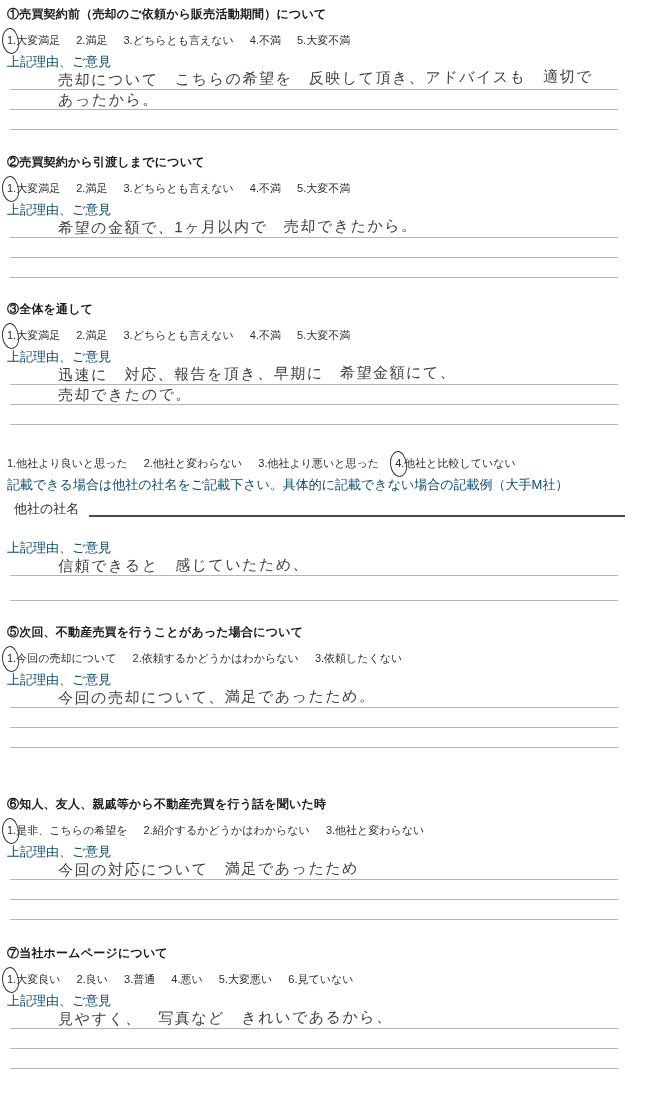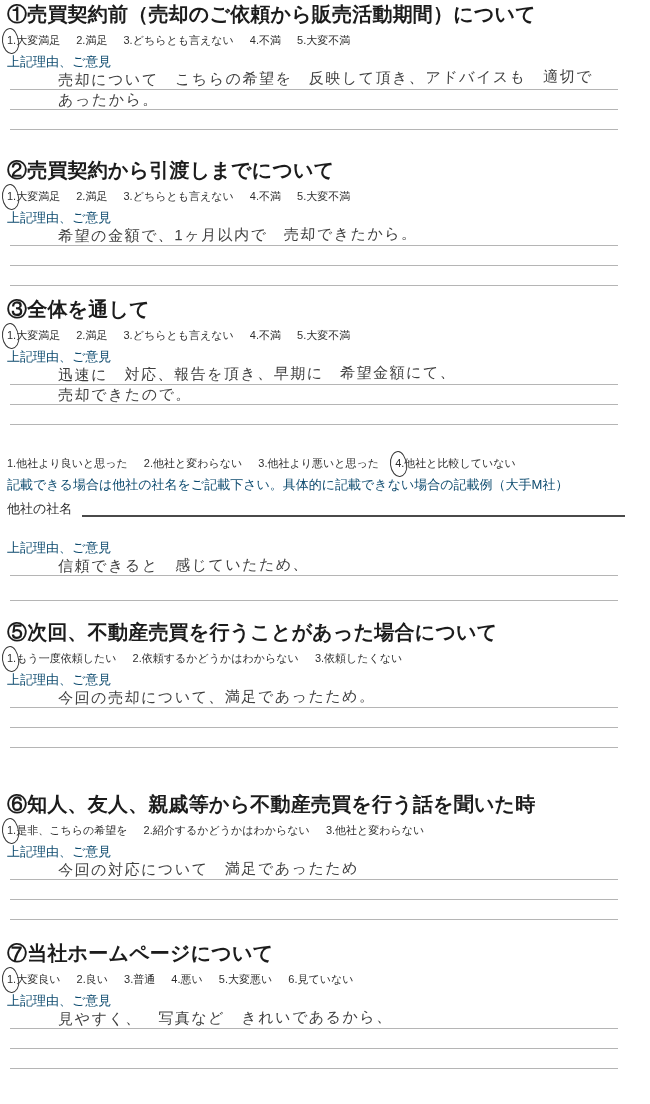--- a/index.html
+++ b/index.html
@@ -4,38 +4,38 @@
 <style>
   * { margin:0; padding:0; box-sizing:border-box; }
   html,body { width:650px; }
   body {
     height:1104px; position:relative; background:#ffffff;
     font-family:"Liberation Sans", sans-serif; color:#2a2a2a;
     overflow:hidden;
   }
   .q { position:absolute; left:0; width:650px; }
   .heading {
-    font-size:20px; font-weight:700; line-height:20px; margin-left:7px;
+    font-size:12px; font-weight:700; line-height:20px; margin-left:7px;
     color:#1c1c1c; letter-spacing:.2px; white-space:nowrap;
   }
   .opts {
     margin:8px 0 0 7px; font-size:11px; line-height:17px; height:17px;
     color:#2e2e2e; white-space:nowrap;
   }
   .opt { margin-right:13px; }
   .num { position:relative; display:inline-block; }
   .num.circled::after {
     content:""; position:absolute; left:-5px; top:-4px; right:-3px; bottom:-5px;
     border:1.5px solid #3a3a3a;
     border-radius:55% 45% 50% 50% / 50% 58% 42% 50%;
     transform:rotate(-7deg);
   }
   .rlabel, .note { margin:4px 0 0 7px; font-size:13px; line-height:17px; height:17px; color:#0c4a6e; white-space:nowrap; }
   .rlabel-gap { margin-top:22px; }
-  .company-row { margin:4px 25px 0 7px; height:20px; display:flex; align-items:flex-end; }
+  .company-row { margin:4px 25px 0 14px; height:20px; display:flex; align-items:flex-end; }
   .company-label { font-size:13px; line-height:17px; white-space:nowrap; }
   .company-line { flex:1; margin-left:10px; border-bottom:2px solid #4a4a4a; height:100%; }
   .clines { margin-left:10px; width:608px; }
   .cline { height:20px; border-bottom:1px solid #b5b5b5; overflow:visible; }
   .cline.tall { height:25px; }
   .hand {
     display:inline-block; margin-left:48px; font-size:15px; line-height:19px;
     color:#3f3f3f; letter-spacing:1.5px; white-space:nowrap;
     transform:rotate(-.4deg) skewX(-2deg); transform-origin:left bottom;
   }
@@ -55,21 +55,21 @@
       <span class="opt"><span class="num">5.</span><span>大変不満</span></span>
     </div>
     <div class="rlabel">上記理由、ご意見</div>
     <div class="clines">
       <div class="cline"><span class="hand">売却について　こちらの希望を　反映して頂き、アドバイスも　適切で</span></div>
       <div class="cline"><span class="hand">あったから。</span></div>
       <div class="cline"><span class="hand"></span></div>
     </div>
   </section>
 
-  <section class="q" style="top:160px">
+  <section class="q" style="top:152px">
     <h2 class="heading">②売買契約から引渡しまでについて</h2>
     <div class="opts">
       <span class="opt"><span class="num circled">1.</span><span>大変満足</span></span>
       <span class="opt"><span class="num">2.</span><span>満足</span></span>
       <span class="opt"><span class="num">3.</span><span>どちらとも言えない</span></span>
       <span class="opt"><span class="num">4.</span><span>不満</span></span>
       <span class="opt"><span class="num">5.</span><span>大変不満</span></span>
     </div>
     <div class="rlabel">上記理由、ご意見</div>
     <div class="clines">
@@ -111,21 +111,21 @@
     <div class="rlabel rlabel-gap">上記理由、ご意見</div>
     <div class="clines">
       <div class="cline"><span class="hand">信頼できると　感じていたため、</span></div>
       <div class="cline tall"><span class="hand"></span></div>
     </div>
   </section>
 
   <section class="q" style="top:622px">
     <h2 class="heading">⑤次回、不動産売買を行うことがあった場合について</h2>
     <div class="opts">
-      <span class="opt"><span class="num circled">1.</span><span>もう一度依頼したい</span></span>
+      <span class="opt"><span class="num circled">1.</span><span>今回の売却について</span></span>
       <span class="opt"><span class="num">2.</span><span>依頼するかどうかはわからない</span></span>
       <span class="opt"><span class="num">3.</span><span>依頼したくない</span></span>
     </div>
     <div class="rlabel">上記理由、ご意見</div>
     <div class="clines">
       <div class="cline"><span class="hand">今回の売却について、満足であったため。</span></div>
       <div class="cline"><span class="hand"></span></div>
       <div class="cline"><span class="hand"></span></div>
     </div>
   </section>

